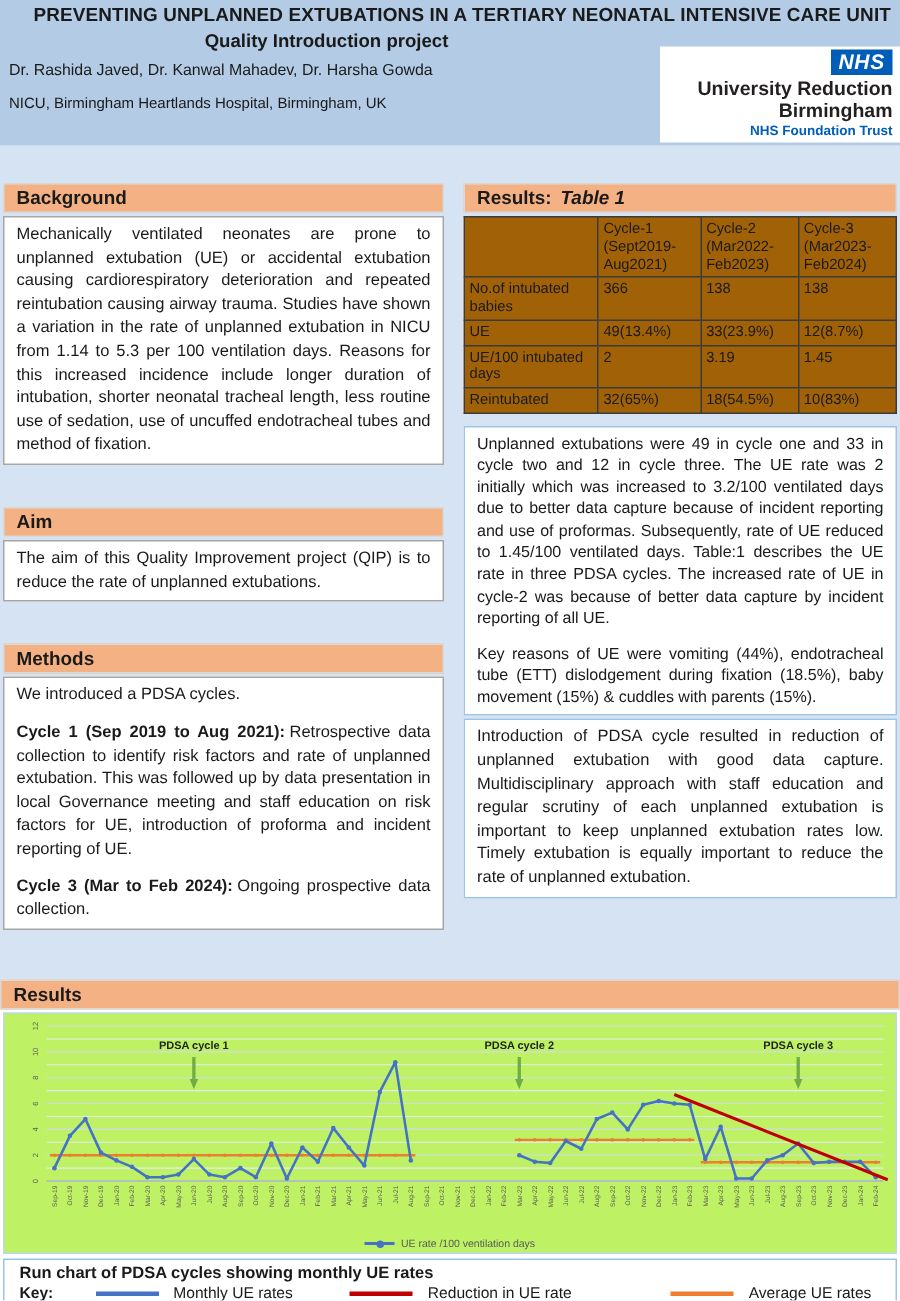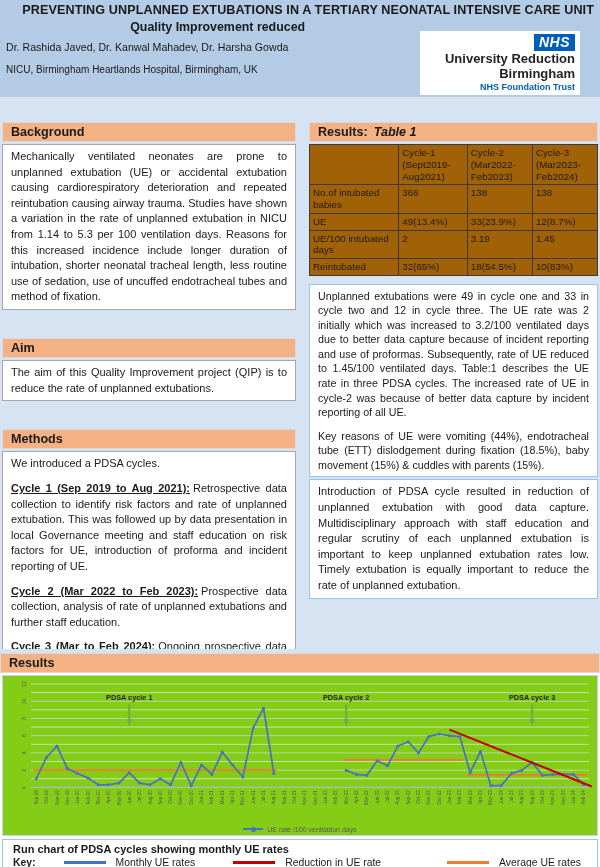--- a/index.html
+++ b/index.html
@@ -4,49 +4,49 @@
 <style>
   html,body{margin:0;padding:0;background:#fff;}
   .poster{position:relative;width:600px;height:867px;background:#fff;overflow:hidden;
           font-family:"Liberation Sans",sans-serif;color:#1a1a1a;}
   
   .top{position:relative;height:97px;background:#b3cbe5;padding:3px 6px 0 6px;box-sizing:border-box;}
   .title{font-size:12.6px;font-weight:bold;text-align:right;letter-spacing:.1px;}
   .subtitle{font-size:12.4px;font-weight:bold;text-align:center;width:72%;margin-top:3px;}
   .authors{font-size:10.6px;margin-top:7px;}
   .affil{font-size:10px;margin-top:11px;}
-  .logo{position:absolute;top:31px;right:20px;width:160px;height:64px;background:#fff;
+  .logo{position:absolute;top:31px;right:0;width:160px;height:64px;background:#fff;
         padding:2px 5px;box-sizing:border-box;text-align:right;}
   .nhs-box{display:inline-block;background:#005EB8;color:#fff;font-weight:bold;font-style:italic;
            font-size:14px;line-height:17px;padding:0 5px;letter-spacing:.5px;}
   .org{font-size:13px;font-weight:bold;color:#231f20;line-height:14px;margin-top:1px;}
   .trust{font-size:9px;font-weight:bold;color:#005EB8;margin-top:1px;}
   
   .columns{display:flex;height:556px;background:#d5e3f2;padding:5px 2px 4px 2px;box-sizing:border-box;gap:13px;overflow:hidden;}
   .col{display:flex;flex-direction:column;gap:8px;overflow:hidden;}
   .col-left{width:294px;}
   .col-right{width:289px;}
   .sec-header{background:#f4b183;border:1px solid #d9d9d9;padding:2px 8px;font-size:12.6px;
               font-weight:bold;box-sizing:border-box;margin-top:20px;}
   .panel{background:#fff;border:1px solid #a6a6a6;padding:4px 8px;box-sizing:border-box;
          font-size:11px;line-height:1.42;text-align:justify;margin-top:-6px;}
   .panel-blue{border:1px solid #9dc3e6;}
   .panel p{margin:0 0 9px 0;}
   .panel p:last-child{margin-bottom:0;}
-  .cycle-label{font-weight:bold;margin-right:3px;text-decoration:underline;}
+  .cycle-label{font-weight:bold;margin-right:3px;}
   
   .rtable{width:100%;border-collapse:collapse;background:#a16207;font-size:9.8px;line-height:1.2;margin-top:-6px;}
   .rtable td,.rtable th{border:1.2px solid #3b3b3b;padding:2px 3px;text-align:left;font-weight:normal;vertical-align:top;}
   .rtable .lbl{width:31%;}
   .rheading i{font-weight:bold;margin-left:6px;}
   .rtext{font-size:10.7px;line-height:1.36;}
   
   .bottom{background:#fff;}
   .chart-bar{margin-top:0;}
-  .chart-wrap{background:#84cc16;border:1px solid #bdd7ee;margin:2px 2px 0 2px;padding:1px 0 0 0;}
+  .chart-wrap{background:#bef264;border:1px solid #bdd7ee;margin:2px 2px 0 2px;padding:1px 0 0 0;}
   .chart-wrap svg{display:block;width:594px;height:auto;}
   .series-legend{display:flex;justify-content:center;align-items:center;gap:4px;height:12px;
                  font-size:7px;color:#595959;}
   .leg-line{position:relative;display:inline-block;width:20px;height:2px;background:#4472C4;}
   .leg-line::after{content:"";position:absolute;left:8px;top:-1.5px;width:5px;height:5px;border-radius:50%;background:#4472C4;}
   .key-panel{border:1.5px solid #9dc3e6;margin:3px 2px 0 2px;padding:3px 10px;box-sizing:border-box;background:#fff;}
   .key-title{font-size:11px;font-weight:bold;}
   .key-row{display:flex;align-items:center;font-size:10.4px;margin-top:2px;}
   .key-label{font-weight:bold;}
   .swatch{display:inline-block;width:42px;height:0;border-top-style:solid;margin:0 10px 0 28px;}
@@ -54,21 +54,21 @@
   .sw-red{border-top-width:3px;border-top-color:#C00000;margin-left:38px;}
   .sw-orange{border-top-width:3px;border-top-color:#ED7D31;margin-left:66px;}
 </style>
 </head>
 <body>
 
 <div class="poster">
 
   <header class="top">
     <div class="title">PREVENTING UNPLANNED EXTUBATIONS IN A TERTIARY NEONATAL INTENSIVE CARE UNIT</div>
-    <div class="subtitle">Quality Improvement reduced</div>
+    <div class="subtitle">Quality Introduction project</div>
     <div class="authors">Dr. Rashida Javed, Dr. Kanwal Mahadev, Dr. Harsha Gowda</div>
     <div class="affil">NICU, Birmingham Heartlands Hospital, Birmingham, UK</div>
     <div class="logo">
       <span class="nhs-box">NHS</span>
       <div class="org">University Reduction</div>
       <div class="org">Birmingham</div>
       <div class="trust">NHS Foundation Trust</div>
     </div>
   </header>
 
@@ -81,21 +81,20 @@
 
       <div class="sec-header">Aim</div>
       <div class="panel">
         <p>The aim of this Quality Improvement project (QIP) is to reduce the rate of unplanned extubations.</p>
       </div>
 
       <div class="sec-header">Methods</div>
       <div class="panel">
         <p>We introduced a PDSA cycles.</p>
         <p><span class="cycle-label">Cycle 1 (Sep 2019 to Aug 2021):</span><span>Retrospective data collection to identify risk factors and rate of unplanned extubation. This was followed up by data presentation in local Governance meeting and staff education on risk factors for UE, introduction of proforma and incident reporting of UE.</span></p>
-        <p><span class="cycle-label">Cycle 2 (Mar 2022 to Feb 2023):</span><span>Prospective data collection, analysis of rate of unplanned extubations and further staff education.</span></p>
         <p><span class="cycle-label">Cycle 3 (Mar to Feb 2024):</span><span>Ongoing prospective data collection.</span></p>
       </div>
     </div>
 
     <div class="col col-right">
       <div class="sec-header rheading">
         <span>Results:</span><i>Table 1</i>
       </div>
       <table class="rtable">
         <tbody>

